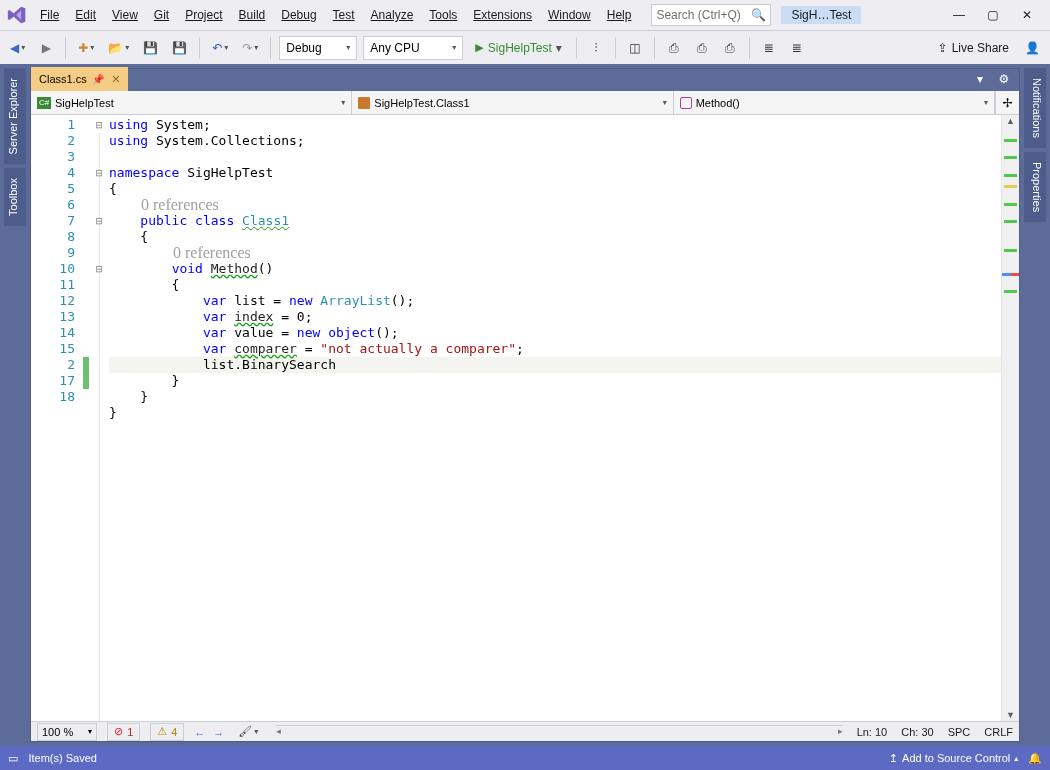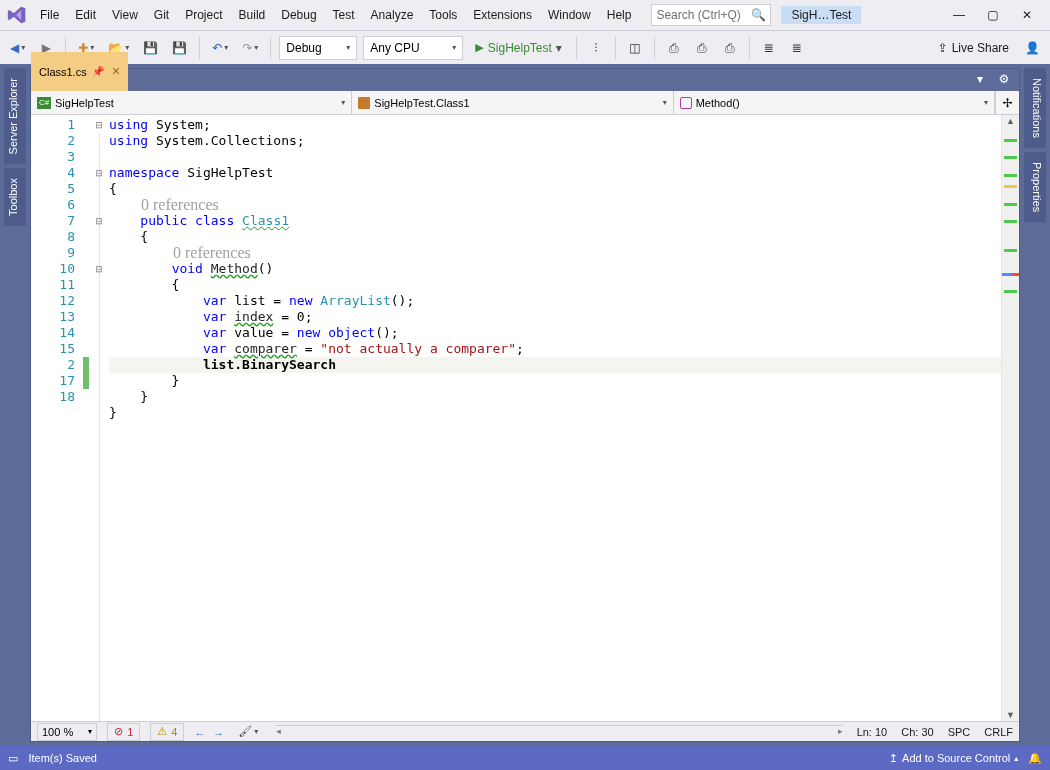--- a/index.html
+++ b/index.html
@@ -1,21 +1,21 @@
 <!DOCTYPE html>
 <html><head>
 <meta charset="utf-8">
 <style>
 * { box-sizing: border-box; margin: 0; padding: 0; }
 body { font-family: "Segoe UI", Arial, sans-serif; font-size: 12px; background: #5d6b99; width: 1050px; height: 770px; overflow: hidden; position: relative; }
 
 
 .titlebar { height: 30px; background: #eeeef2; display: flex; align-items: center; padding: 0 6px; gap: 4px; }
 .vs-logo { width: 22px; height: 22px; display: flex; align-items: center; justify-content: center; }
-.menu-item { padding: 4px 8px; color: #1b1b1b; cursor: default; }
+.menu-item { padding: 4px 8px; color: #1b1b1b; cursor: default; text-decoration: underline; }
 .search-box { margin-left: 8px; display: flex; align-items: center; background: #fff; border: 1px solid #ccc; height: 22px; padding: 0 4px; width: 120px; justify-content: space-between; color: #717171; }
 .app-tag { margin-left: 6px; padding: 2px 10px; background: #c9def5; color: #1b1b1b; }
 .win-controls { margin-left: auto; display: flex; gap: 0; }
 .win-btn { width: 34px; height: 24px; display: flex; align-items: center; justify-content: center; color: #1b1b1b; }
 
 
 .toolbar { height: 34px; background: #eeeef2; border-top: 1px solid #ccced7; display: flex; align-items: center; padding: 2px 6px; gap: 6px; }
 .tb-sep { width: 1px; height: 22px; background: #ccced7; margin: 0 2px; }
 .tb-btn { height: 24px; min-width: 22px; padding: 0 4px; display: flex; align-items: center; justify-content: center; color: #333; gap: 2px; }
 .tb-btn .chev { font-size: 8px; color: #555; }
@@ -28,21 +28,21 @@
 
 
 .mainframe { position: absolute; top: 64px; bottom: 24px; left: 0; right: 0; display: flex; background: #5d6b99; padding: 4px; }
 .left-wells { width: 22px; display: flex; flex-direction: column; gap: 4px; margin-right: 4px; }
 .well-tab { writing-mode: vertical-rl; transform: rotate(180deg); background: #4d5c8a; color: #fff; padding: 10px 3px; font-size: 11px; text-align: center; }
 .right-wells { width: 22px; display: flex; flex-direction: column; gap: 4px; margin-left: 4px; }
 .right-wells .well-tab { transform: none; writing-mode: vertical-rl; }
 
 .doc-area { flex: 1; display: flex; flex-direction: column; background: #fff; border: 1px solid #4d5c8a; }
 .doc-tabs { height: 22px; background: #5d6b99; display: flex; align-items: flex-end; }
-.doc-tab { background: #f5cc84; padding: 2px 8px; display: flex; align-items: center; gap: 6px; font-size: 11px; height: 39px; }
+.doc-tab { background: #f5cc84; padding: 2px 8px; display: flex; align-items: center; gap: 6px; font-size: 11px; height: 24px; }
 .doc-tab .close { font-size: 11px; color: #8b6b1f; }
 .doc-tab-spacer { flex: 1; }
 .doc-tab-corner { display: flex; gap: 2px; padding: 0 4px; }
 .doc-tab-corner .tb-btn { color: #fff; }
 
 .navbar { height: 24px; background: #f5f5f5; border-bottom: 1px solid #ccced7; display: flex; }
 .nav-combo { flex: 1; display: flex; align-items: center; padding: 0 6px; border-right: 1px solid #ccced7; gap: 4px; font-size: 11px; }
 .nav-combo:last-child { border-right: none; }
 .nav-combo .chev { margin-left: auto; font-size: 8px; color: #555; }
 .nav-combo .clsicon { width: 12px; height: 12px; background: #c77a2e; border-radius: 1px; }
@@ -55,21 +55,21 @@
 .gutter .ln { color: #2b91af; font-family: Consolas, monospace; font-size: 13px; line-height: 16px; padding-right: 8px; }
 .margin2 { width: 20px; background: #fff; position: relative; padding-top: 2px; }
 .margin2 .fold { color: #808080; font-size: 9px; line-height: 16px; height: 16px; display: flex; align-items: center; justify-content: center; position: relative; }
 .margin2 .fold::after { content: ""; position: absolute; left: 50%; top: 100%; width: 1px; height: 400px; background: #e5e5e5; }
 .margin-change { width: 6px; background: #fff; padding-top: 2px; }
 .margin-change .chg { height: 16px; }
 .margin-change .chg.green { background: #6fbf6f; }
 
 .code { flex: 1; font-family: Consolas, monospace; font-size: 13px; line-height: 16px; padding-top: 2px; white-space: pre; position: relative; }
 .code .row { height: 16px; }
-.code .row.current { background: #f5f5f0; font-weight: bold; }
+.code .row.current { background: #f5f5f0; }
 .kw { color: #0000ff; }
 .type { color: #2b91af; }
 .str { color: #a31515; }
 .ident { color: #1f1f1f; }
 .refcount { color: #a0a0a0; font-size: 16px; font-family: "Segoe UI"; line-height: 16px; }
 .squiggle { text-decoration: underline wavy #1ba01b; text-decoration-thickness: 1px; }
 .squiggle-warn { text-decoration: underline wavy #1ba01b; }
 
 .vscroll { width: 18px; background: #f0f0f0; border-left: 1px solid #e5e5e5; position: relative; }
 .vscroll .marks { position: absolute; inset: 12px 0; }

